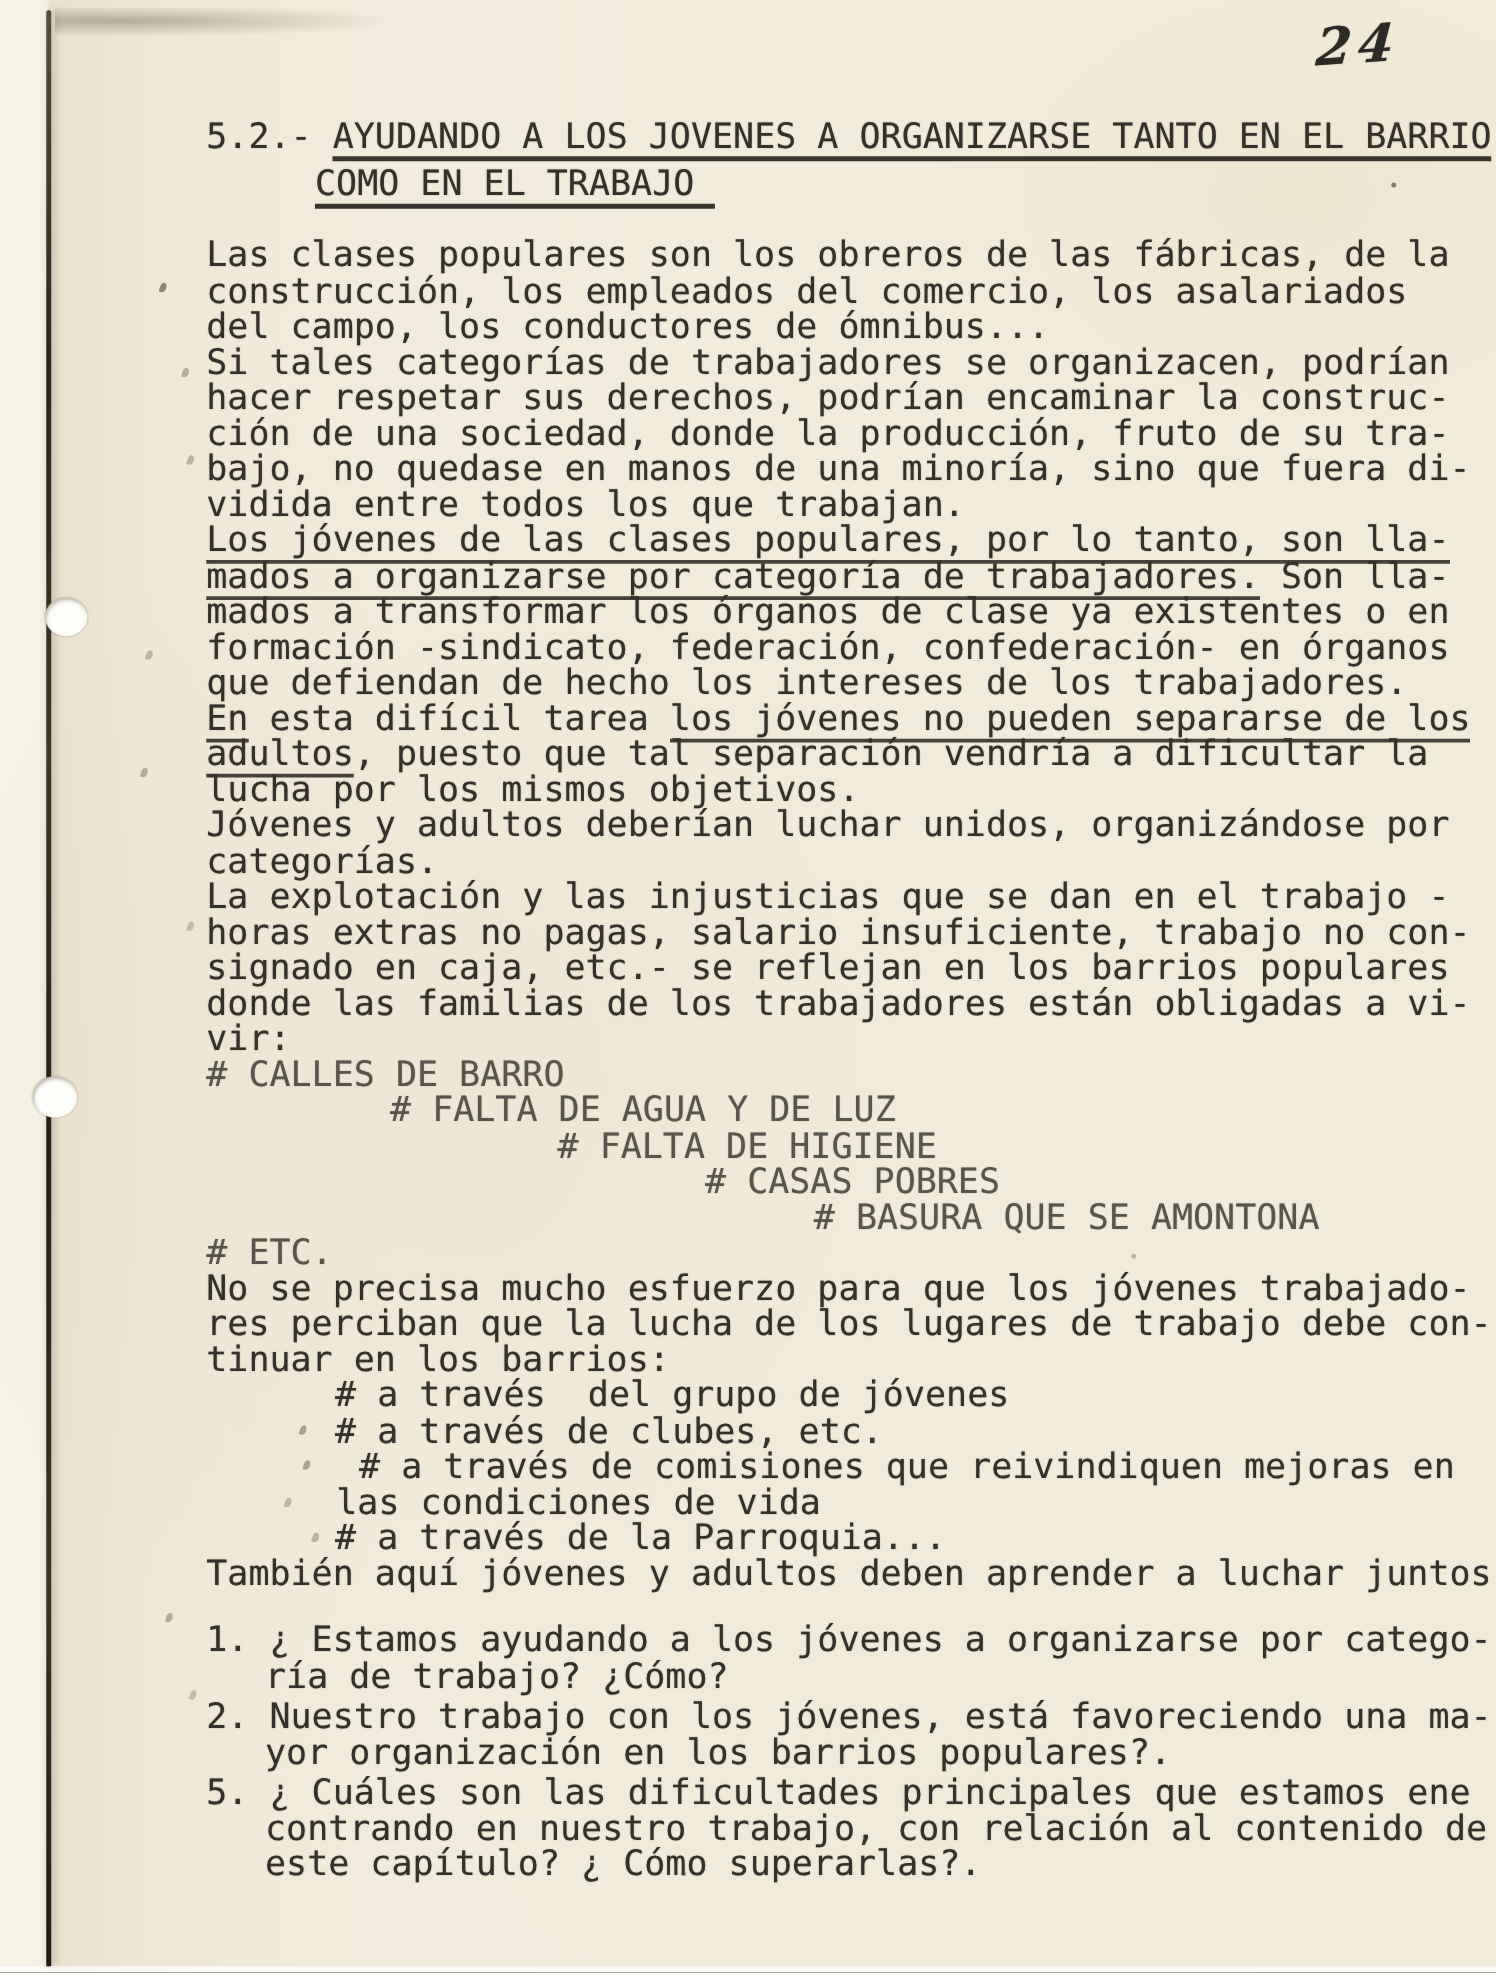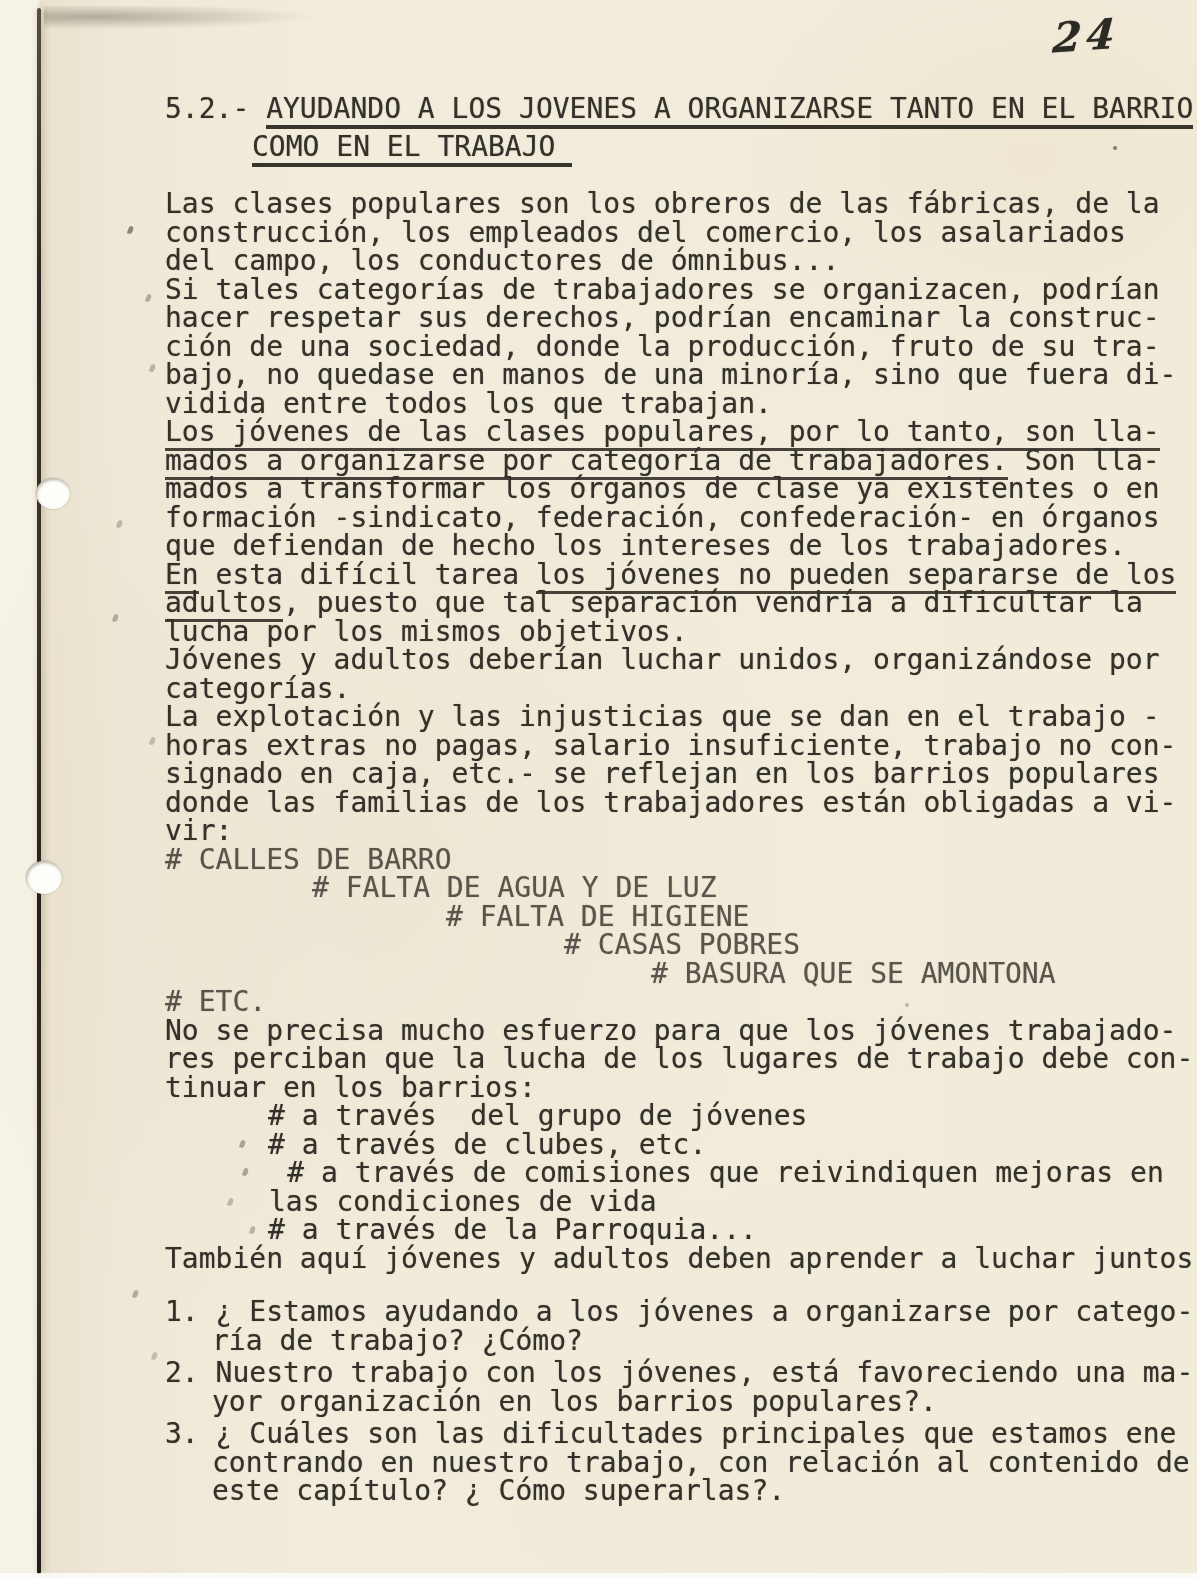--- a/index.html
+++ b/index.html
@@ -105,21 +105,21 @@
       <div class="line" style="margin-left: 103px;"><span class="t"># a través  del grupo de jóvenes</span></div>
       <div class="line" style="margin-left: 103px;"><span class="t"># a través de clubes, etc.</span></div>
       <div class="line" style="margin-left: 103px; text-align: center;"><span class="t"># a través de comisiones que reivindiquen mejoras en</span></div>
       <div class="line" style="margin-left: 104px;"><span class="t">las condiciones de vida</span></div>
       <div class="line" style="margin-left: 103px;"><span class="t"># a través de la Parroquia...</span></div>
       <div class="line"><span class="t">También aquí jóvenes y adultos deben aprender a luchar juntos.</span></div>
       <div class="line" style="margin-top: 25px;"><span class="t">1. ¿ Estamos ayudando a los jóvenes a organizarse por catego-</span></div>
       <div class="line" style="margin-left: 47px;"><span class="t">ría de trabajo? ¿Cómo?</span></div>
       <div class="line" style="margin-top: 4px;"><span class="t">2. Nuestro trabajo con los jóvenes, está favoreciendo una ma-</span></div>
       <div class="line" style="margin-left: 47px;"><span class="t">yor organización en los barrios populares?.</span></div>
-      <div class="line" style="margin-top: 4px;"><span class="t">3. ¿ Cuáles son las dificultades principales que estamos ene</span></div>
+      <div class="line" style="margin-top: 4px;"><span class="t">5. ¿ Cuáles son las dificultades principales que estamos ene</span></div>
       <div class="line" style="margin-left: 47px;"><span class="t">contrando en nuestro trabajo, con relación al contenido de</span></div>
       <div class="line" style="margin-left: 47px;"><span class="t">este capítulo? ¿ Cómo superarlas?.</span></div>
     </div>
 
   <div>
     <span class="speck" style="left:128px;top:226px;"></span>
     <span class="speck" style="left:146px;top:294px;opacity:.6;"></span>
     <span class="speck" style="left:150px;top:364px;opacity:.55;"></span>
     <span class="speck" style="left:117px;top:520px;opacity:.5;"></span>
     <span class="speck" style="left:113px;top:614px;opacity:.6;"></span>

